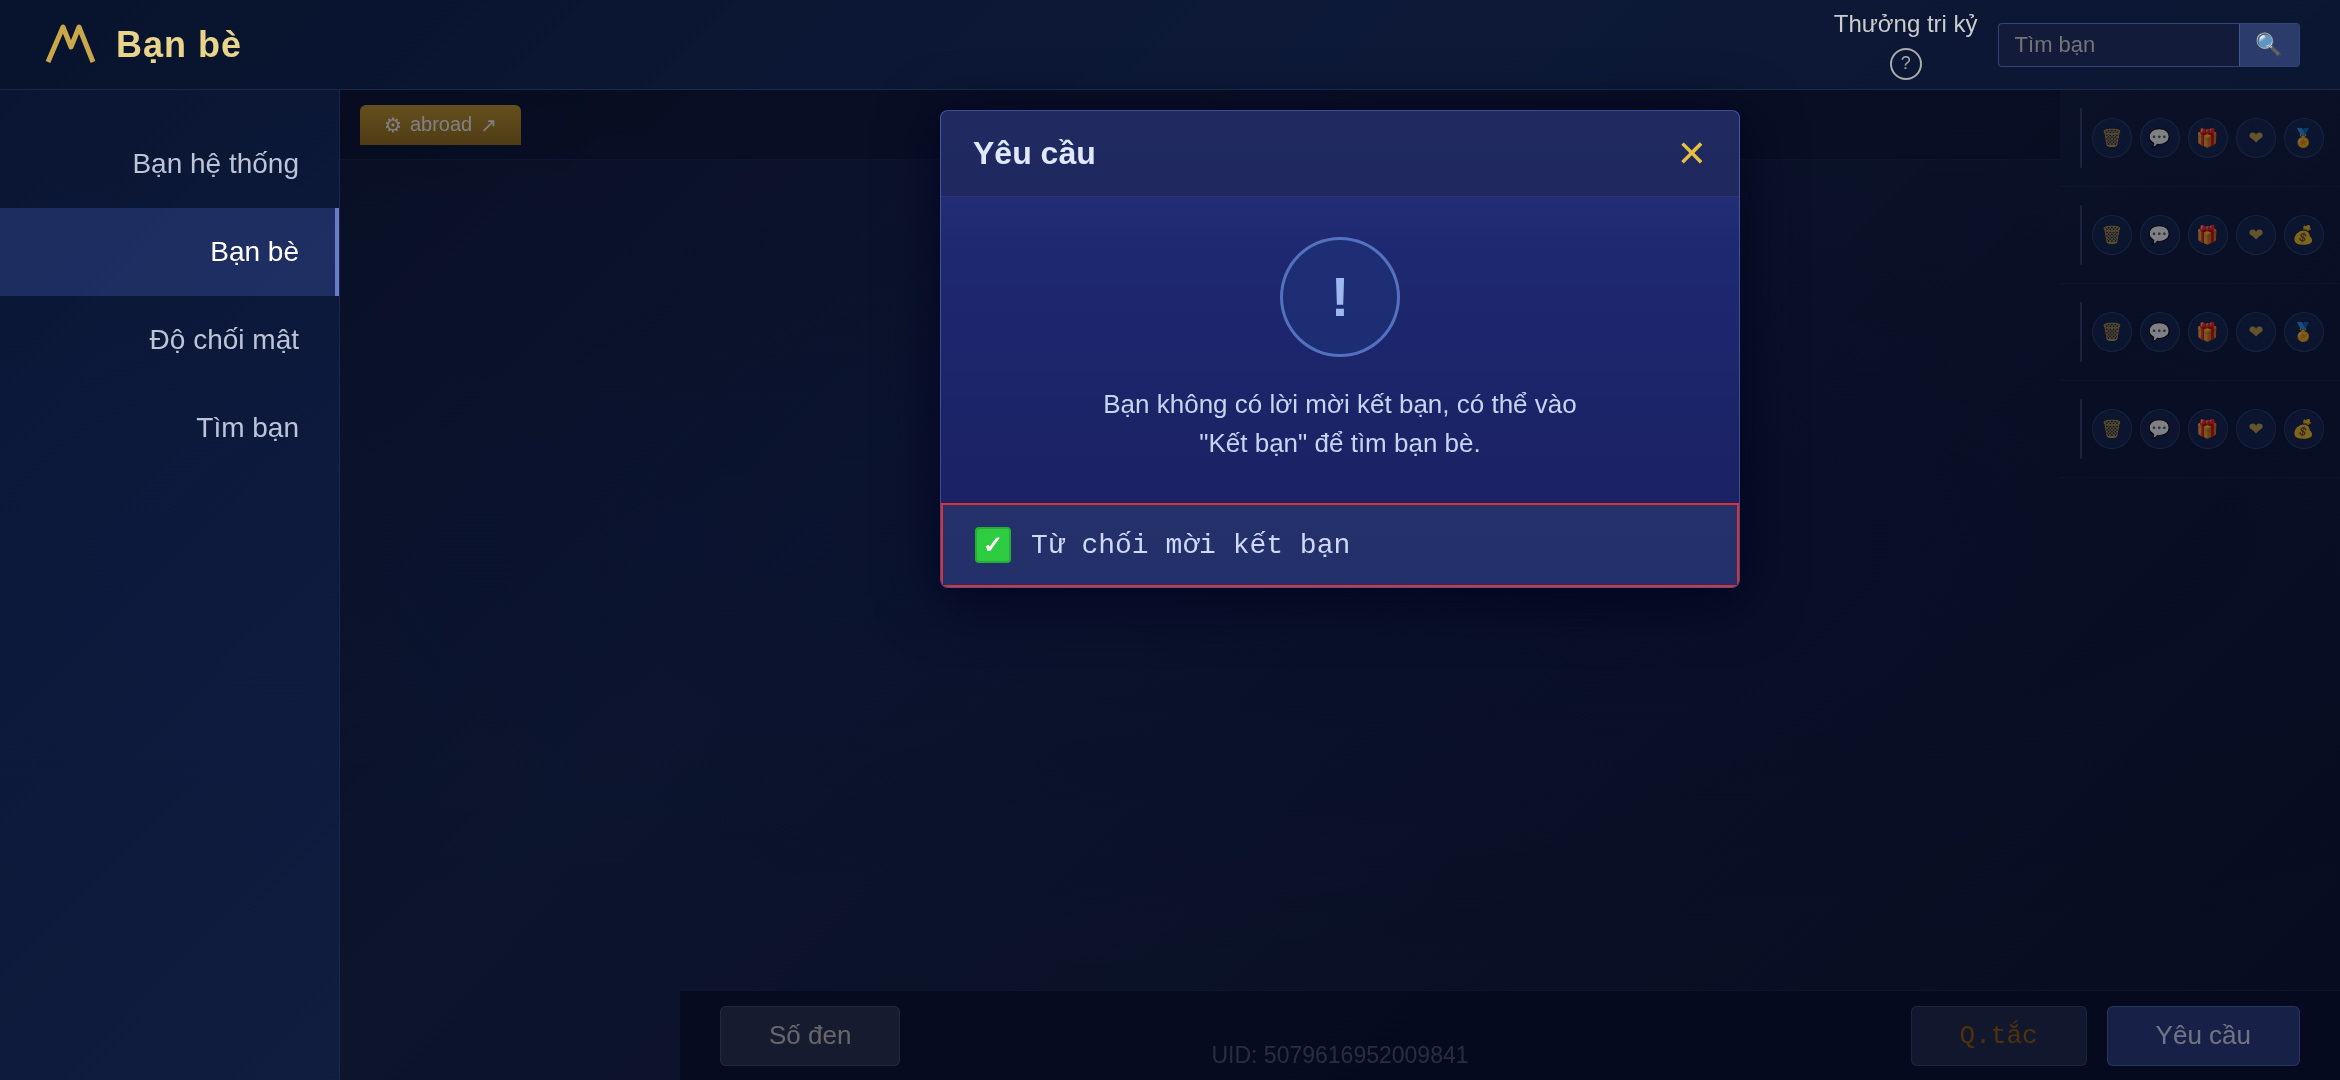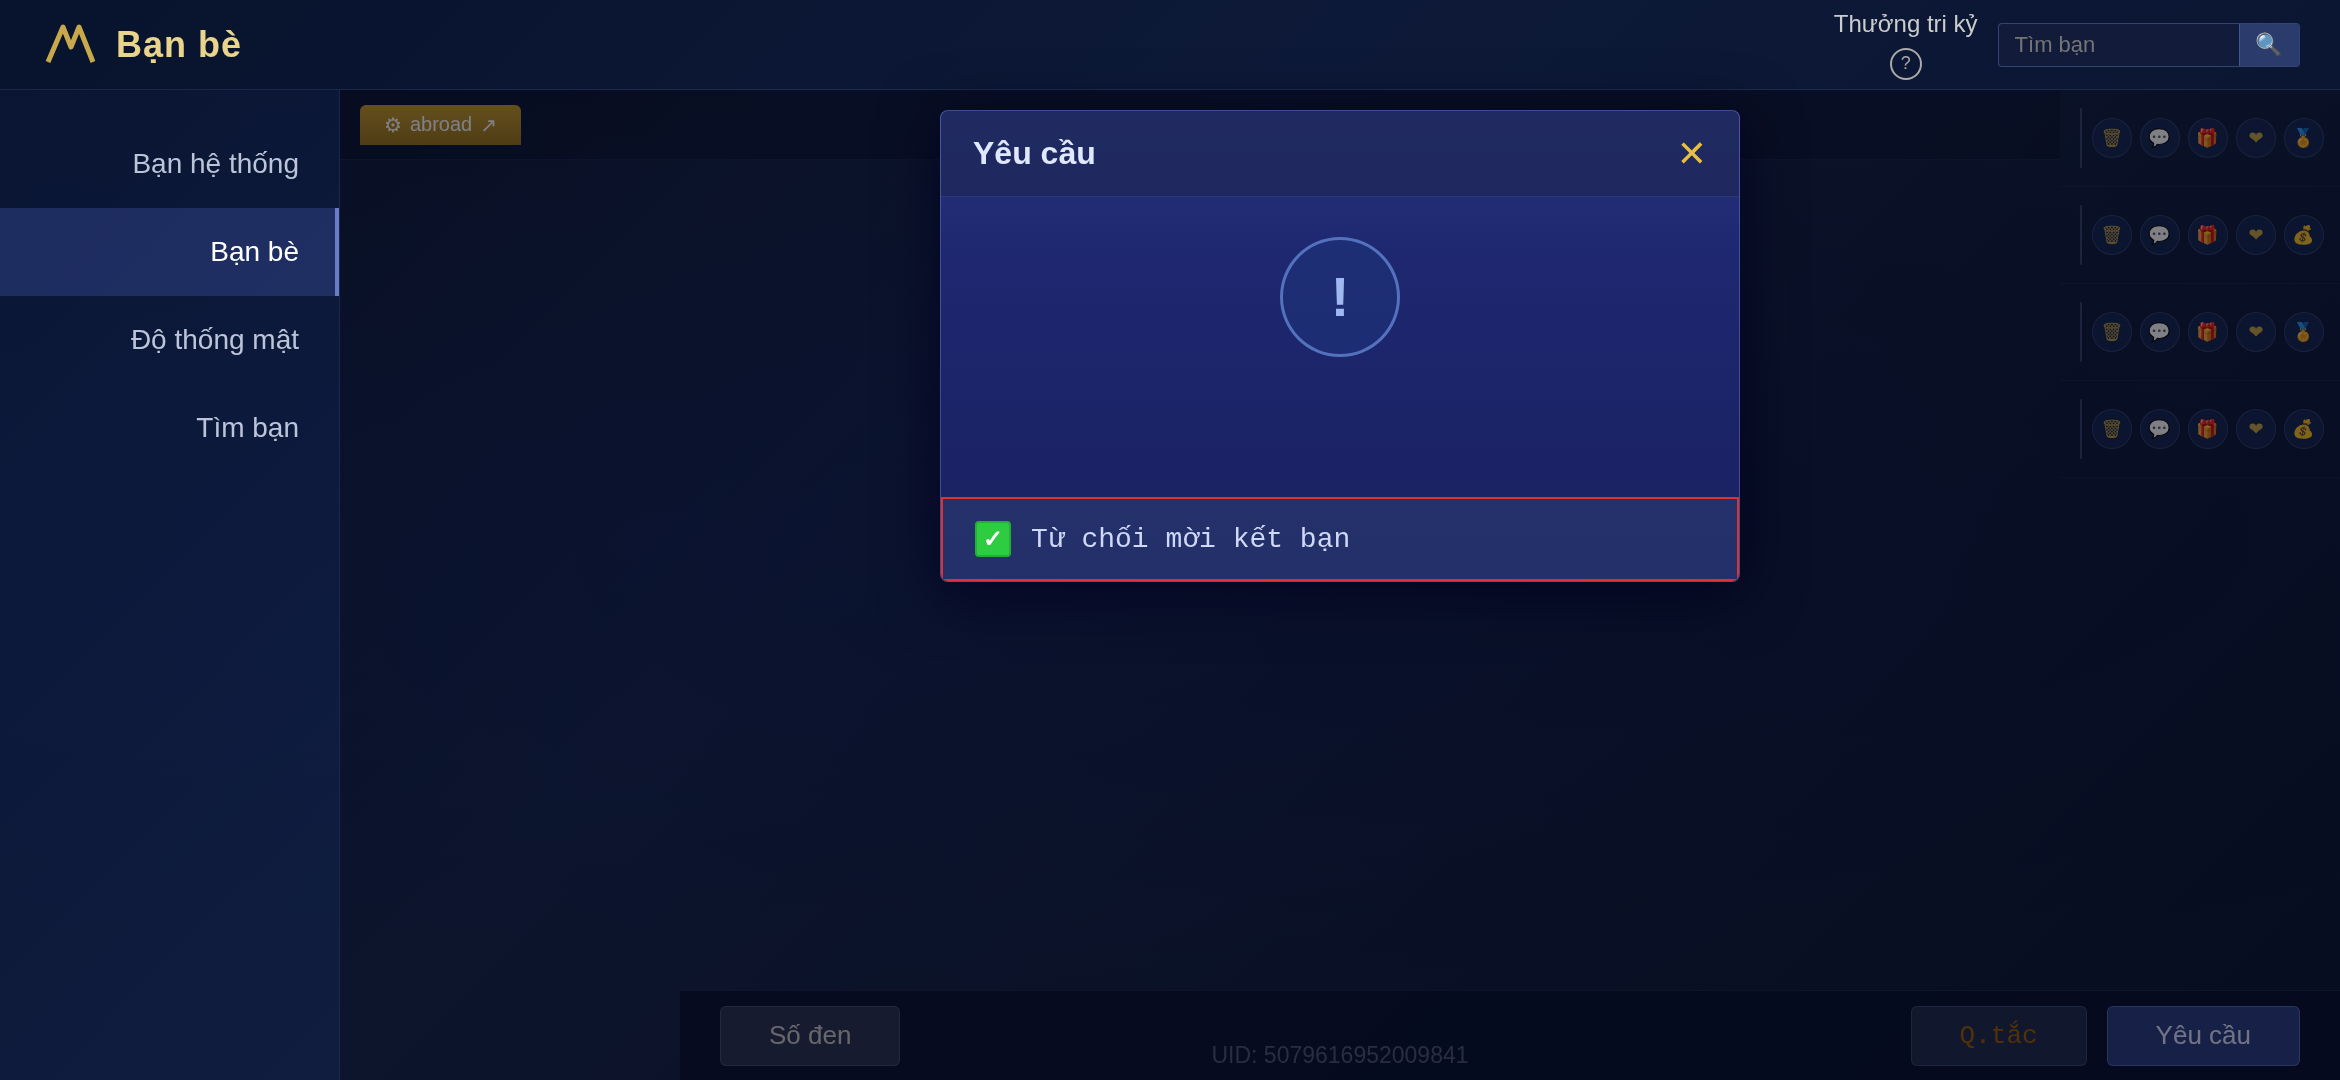--- a/index.html
+++ b/index.html
@@ -434,21 +434,21 @@
 <div class="main">
 
   <div class="sidebar">
     <div class="sidebar-item">
       <span>Bạn hệ thống</span>
     </div>
     <div class="sidebar-item active">
       <span>Bạn bè</span>
     </div>
     <div class="sidebar-item">
-      <span>Độ thống mật</span>
+      <span>Độ chối mật</span>
     </div>
     <div class="sidebar-item">
       <span>Tìm bạn</span>
     </div>
   </div>
 
   <div class="content">
 
     <div class="tab-bar" style="background: rgba(10,18,45,0.4); border-bottom: 1px solid rgba(100,120,200,0.15);">
       <div class="top-tab">
@@ -510,20 +510,23 @@
 
         <div class="dialog-header">
           <span class="dialog-title">Yêu cầu</span>
           <button class="dialog-close">✕</button>
         </div>
 
         <div class="dialog-body">
           <div class="warning-circle">
             <span class="warning-icon">!</span>
           </div>
+          <div class="dialog-message">
+            Bạn không có lời mời kết bạn, có thể vào<br>"Kết bạn" để tìm bạn bè.
+          </div>
         </div>
 
         <div class="checkbox-row">
           <div class="checkbox-green">
             <span class="checkmark">✓</span>
           </div>
           <span class="checkbox-label">Từ chối mời kết bạn</span>
         </div>
       </div>
     </div>

